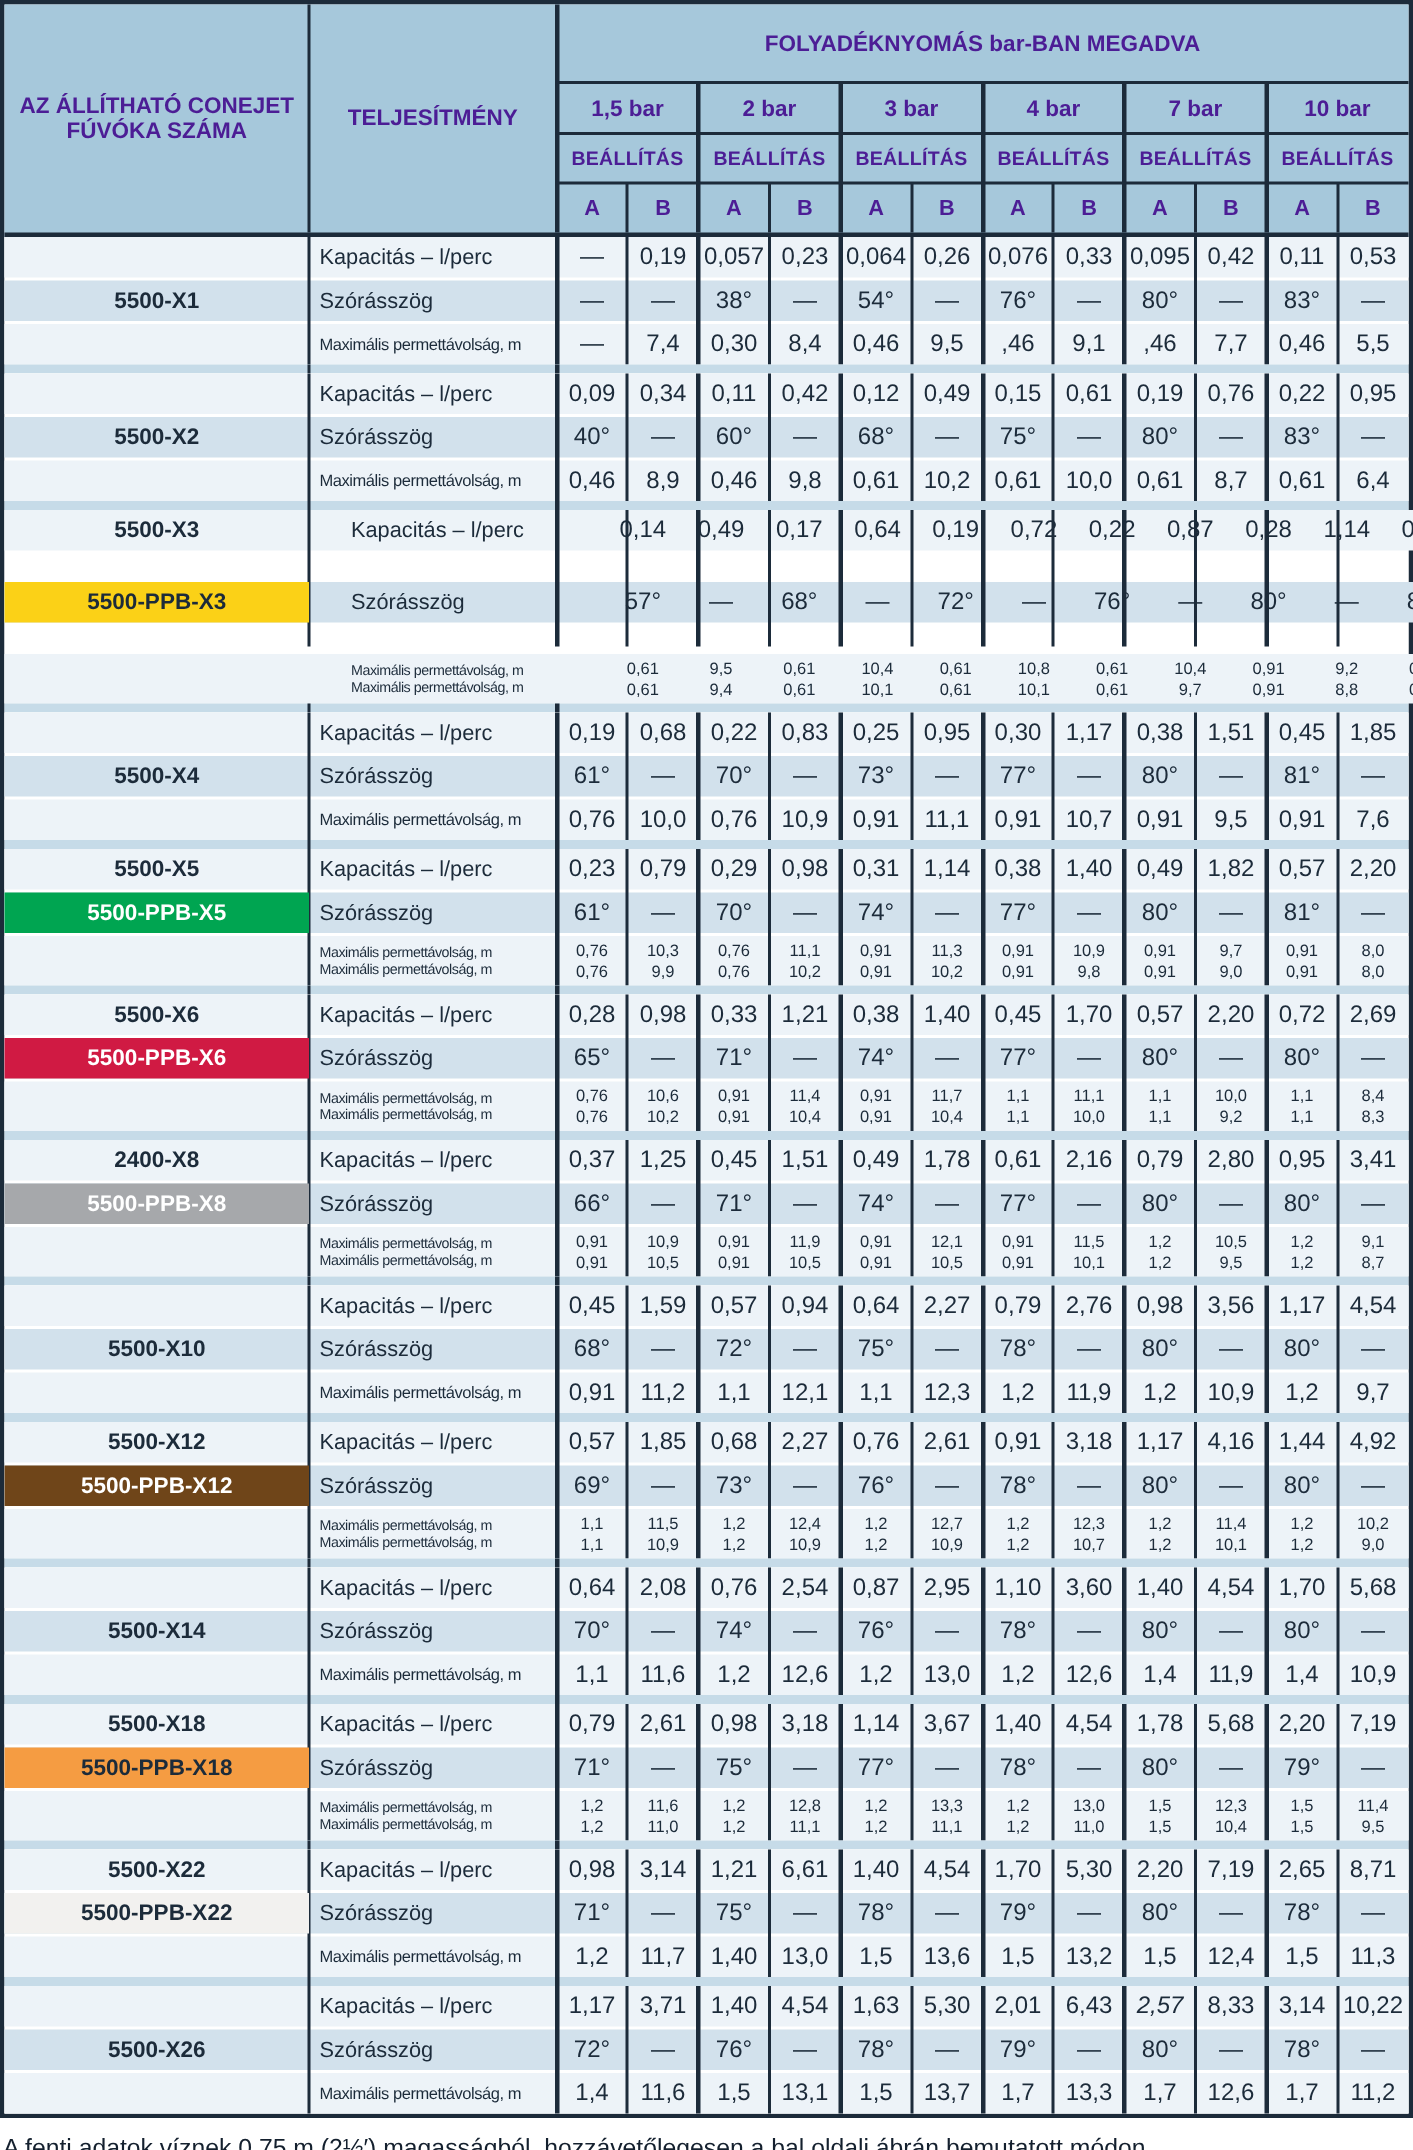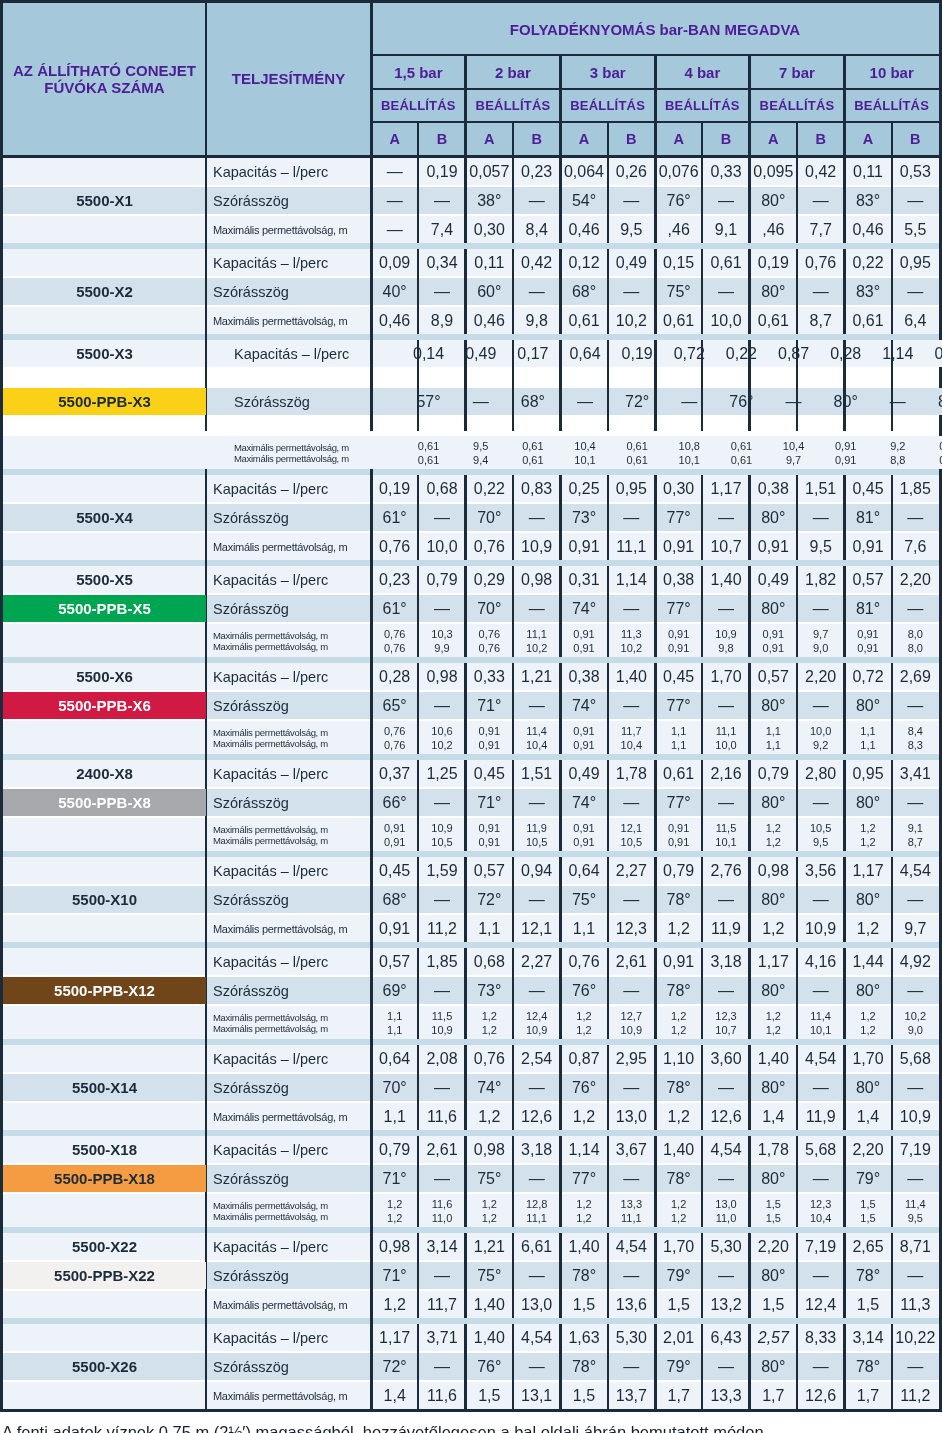--- a/index.html
+++ b/index.html
@@ -779,20 +779,21 @@
         <div class="vline" style="left: 887.667px; top: 0px; width: 2px; height: 85px;"></div>
       </div>
       <div class="sep">
         <div class="vline" style="left: 202px; top: 0px; width: 2px; height: 6px;"></div>
         <div class="vline" style="left: 366.5px; top: 0px; width: 3px; height: 6px;"></div>
       </div>
       <div class="section" style="grid-template-rows: 27px 27px 33px;">
         <div class="stripe light" style="grid-row: 1;"></div>
         <div class="stripe blue" style="grid-row: 2;"></div>
         <div class="stripe light" style="grid-row: 3;"></div>
+        <div class="cell model-cell" style="grid-area: 1 / 1;">5500-X12</div>
         <div class="ppb-band" style="grid-area: 2 / 1; background: rgb(111, 69, 25); color: rgb(255, 255, 255);">5500-PPB-X12</div>
         <div class="cell perf-label" style="grid-area: 1 / 2;">Kapacitás – l/perc</div>
         <div class="cell val" style="grid-area: 1 / 3;">0,57</div>
         <div class="cell val" style="grid-area: 1 / 4;">1,85</div>
         <div class="cell val" style="grid-area: 1 / 5;">0,68</div>
         <div class="cell val" style="grid-area: 1 / 6;">2,27</div>
         <div class="cell val" style="grid-area: 1 / 7;">0,76</div>
         <div class="cell val" style="grid-area: 1 / 8;">2,61</div>
         <div class="cell val" style="grid-area: 1 / 9;">0,91</div>
         <div class="cell val" style="grid-area: 1 / 10;">3,18</div>

